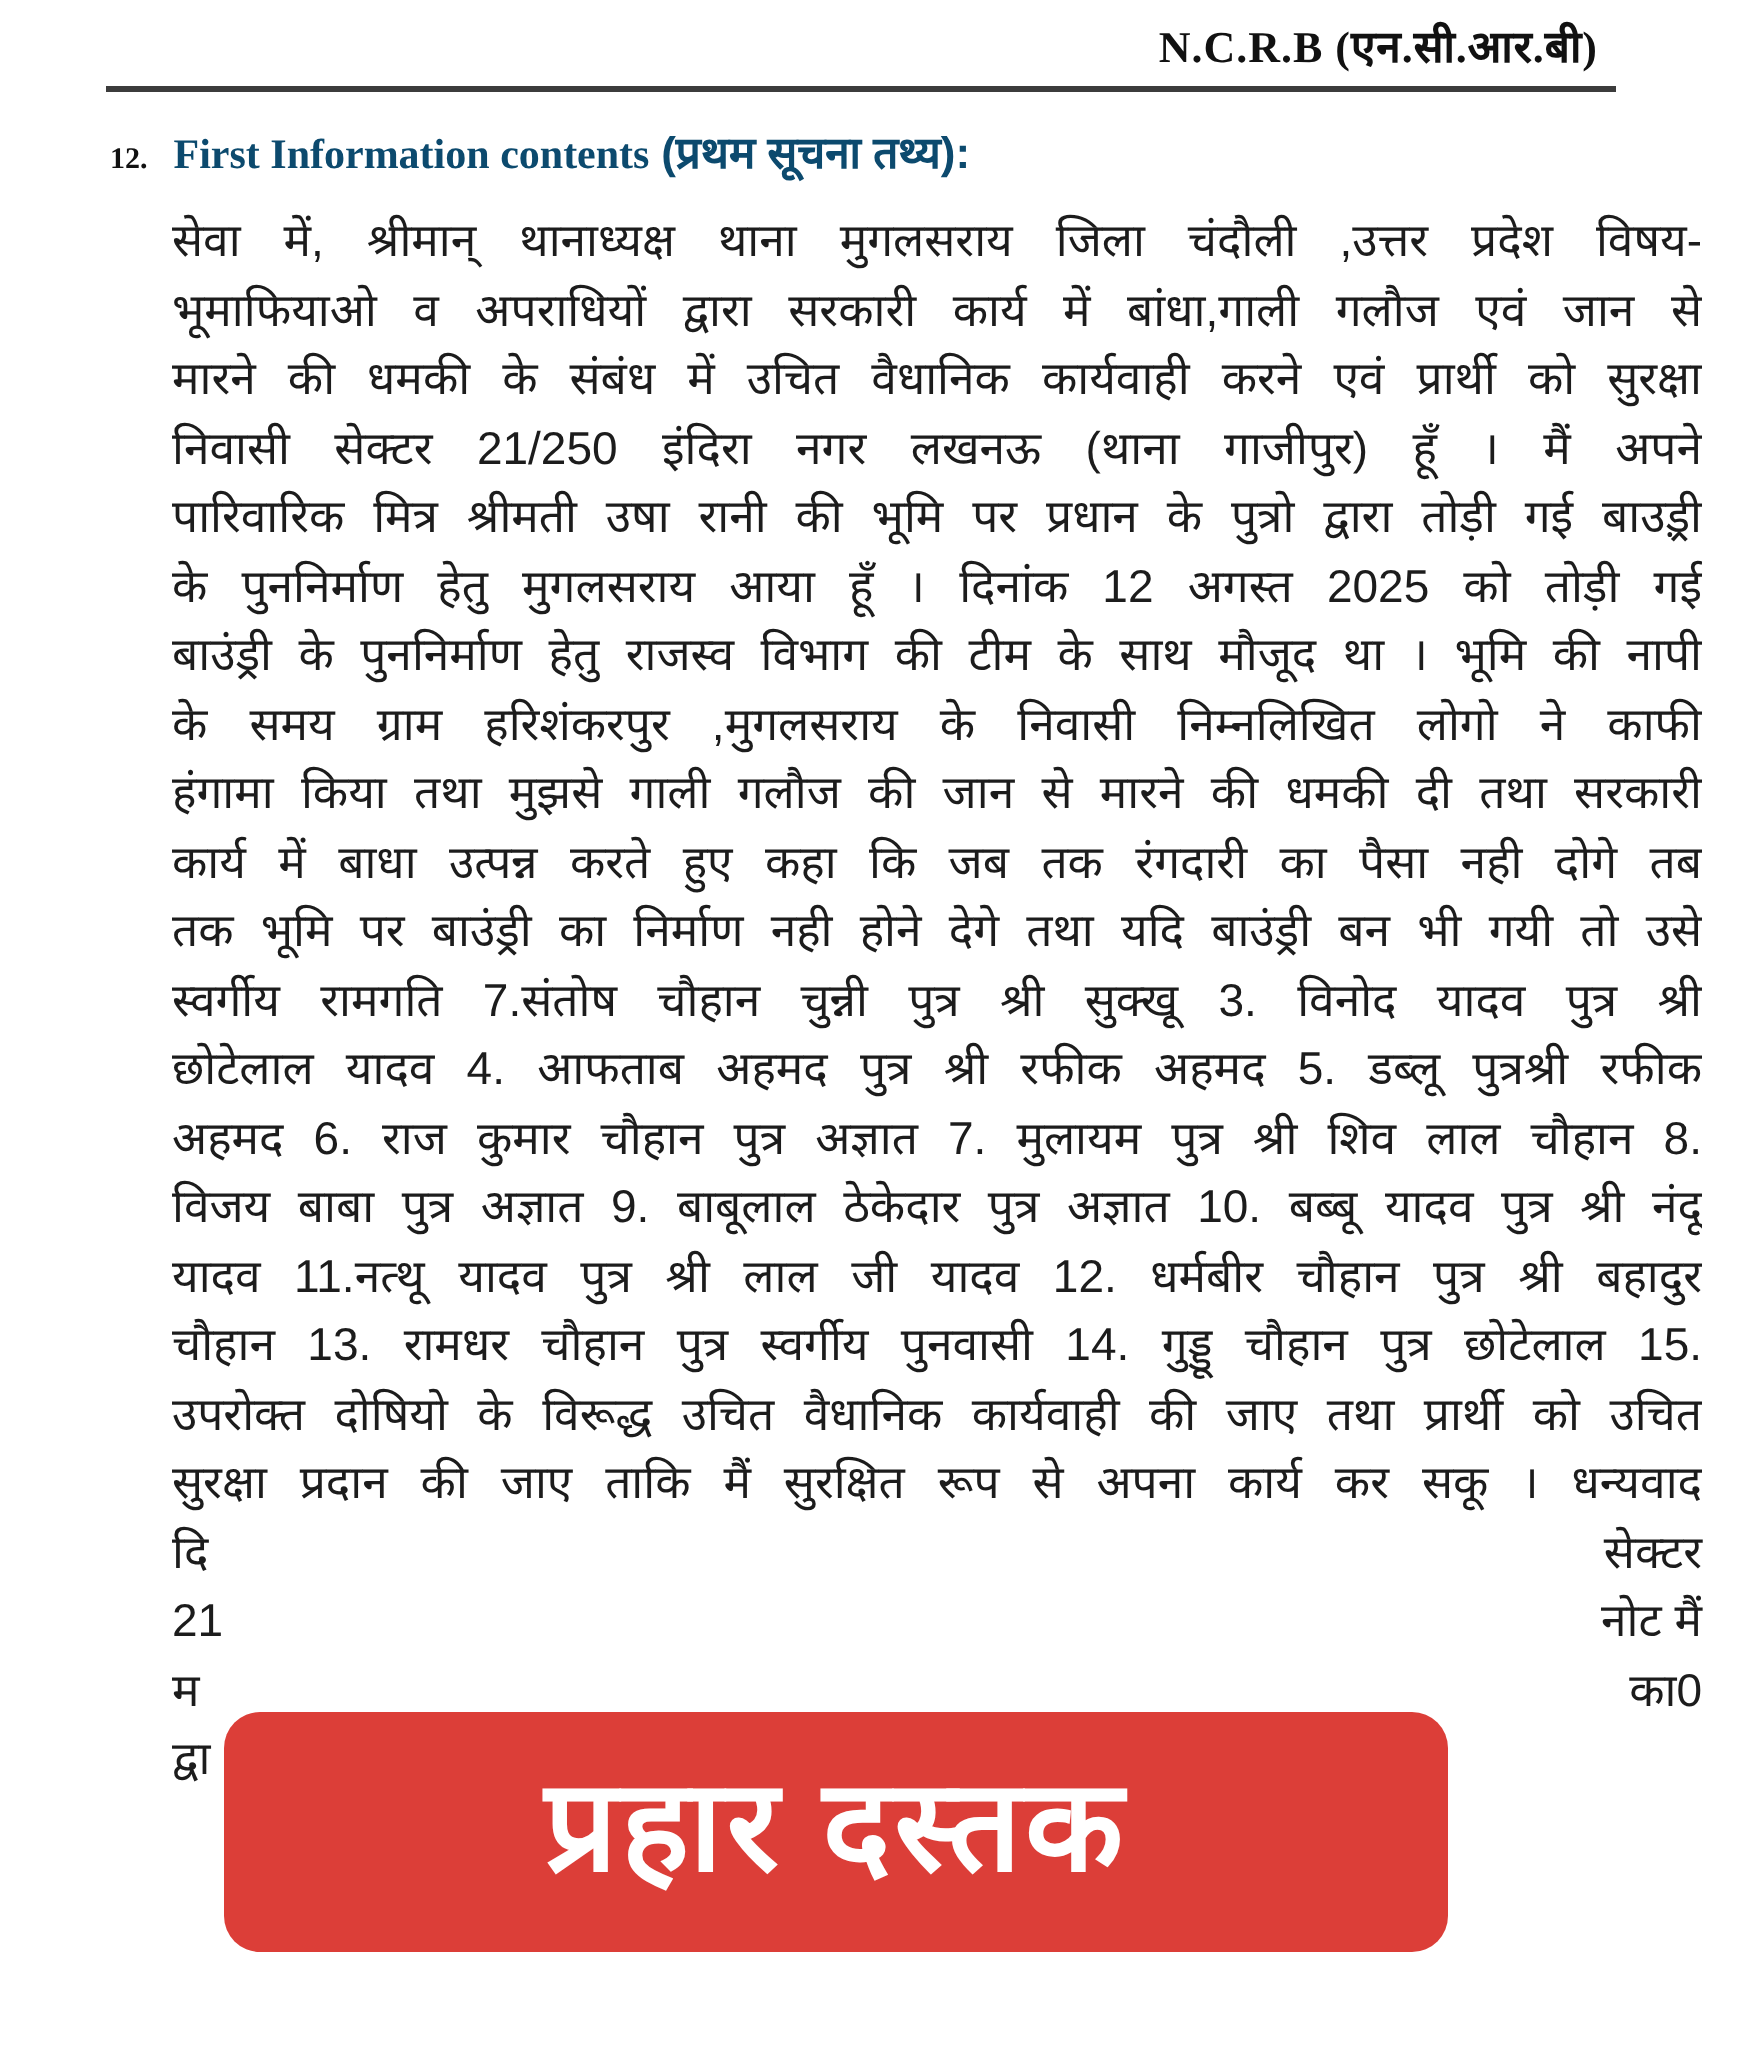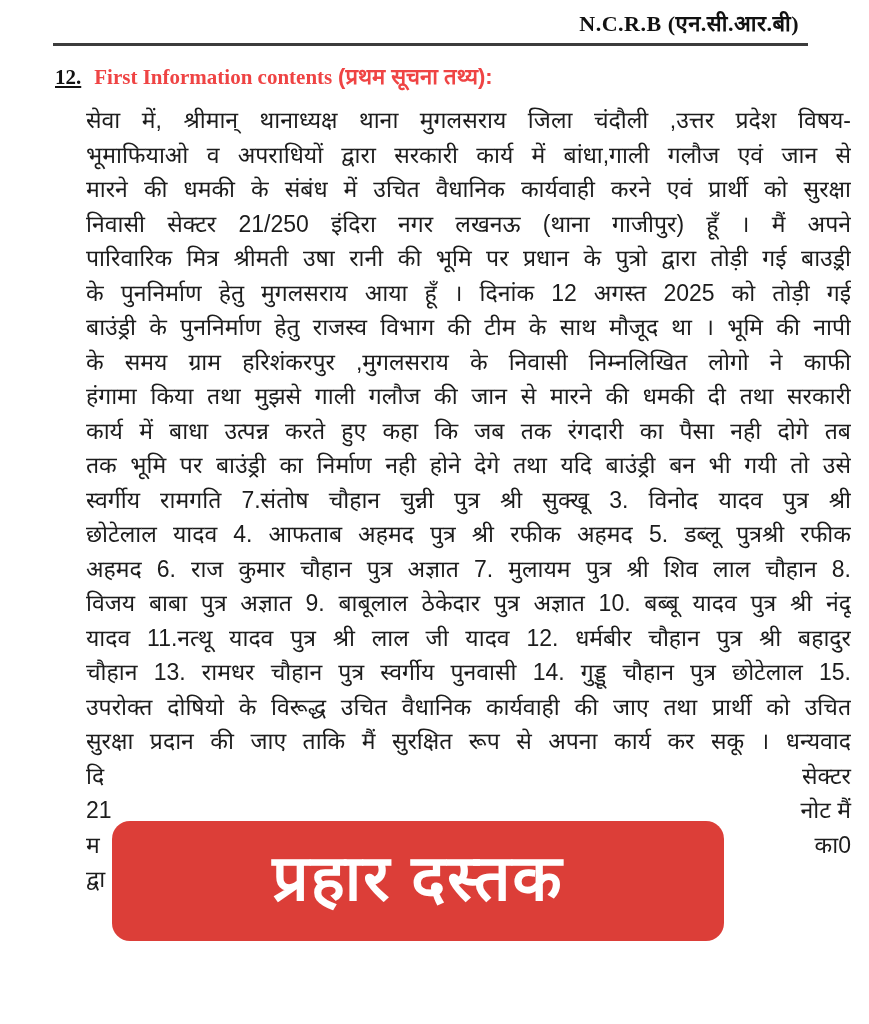--- a/index.html
+++ b/index.html
@@ -13,44 +13,44 @@
     color:#111; letter-spacing:0.5px;
   }
   .rule {
     position:absolute; top:43px; left:53px; width:755px; height:3px;
     background:#3c3c3c;
   }
   .section-heading {
     position:absolute; top:60px; left:55px; display:flex; align-items:baseline; gap:13px;
   }
   .sec-num {
-    font-family:"Liberation Serif", serif; font-weight:bold; font-size:21px; color:#111;text-decoration:underline;
+    font-family:"Liberation Serif", serif; font-weight:bold; font-size:15px; color:#111;
   }
-  .sec-title { font-weight:bold; font-size:21px; color:#ef4444; }
+  .sec-title { font-weight:bold; font-size:21px; color:#0c4a6e; }
   .sec-title .en { font-family:"Liberation Serif", serif; }
   .sec-title .hi { font-family:"Liberation Sans", sans-serif; font-size:22px; }
   .body-text {
     position:absolute; top:103px; left:86px; width:765px;
     font-size:23px; line-height:34.5px; color:#1c1c1c;
   }
   .bline {
     height:34.5px; overflow:hidden;
     text-align:justify; text-align-last:justify;
   }
   .frag-line {
     height:34.5px; display:flex; justify-content:space-between; align-items:baseline;
     overflow:visible;
   }
   .remnants {
     flex:0 0 440px; height:5px; margin-left:10px; margin-top:24px;
     background:repeating-linear-gradient(90deg,#6b6b6b 0 3px, transparent 3px 17px);
     opacity:0.5; align-self:flex-start;
   }
   .stamp {
-    position:absolute; left:112px; top:821px; width:612px; height:120px;
+    position:absolute; left:112px; top:856px; width:612px; height:120px;
     border-radius:18px; display:flex; align-items:center; justify-content:center;
     z-index:5;
   }
   .stamp-label {
     font-weight:bold; font-size:64px; letter-spacing:2px;
     font-family:"Liberation Sans", sans-serif; line-height:1;
     padding-bottom:6px;
   }
 </style>
 </head>

